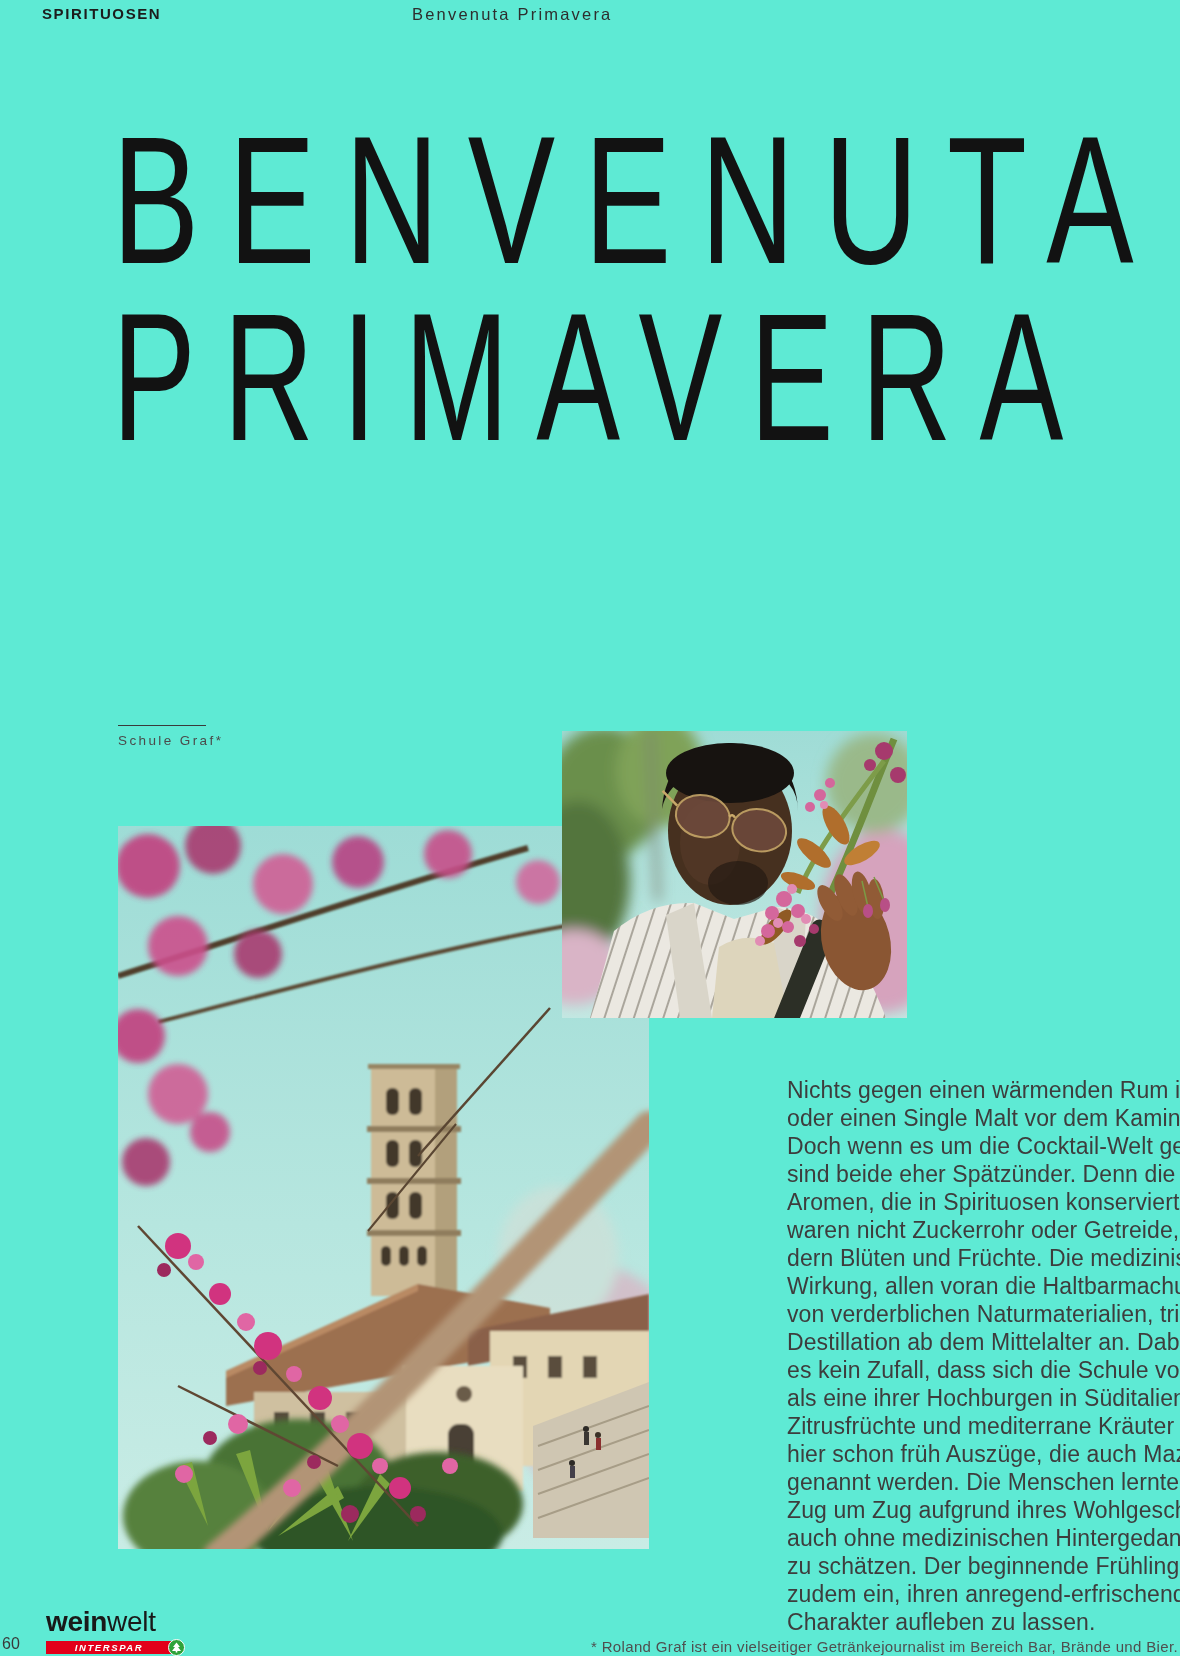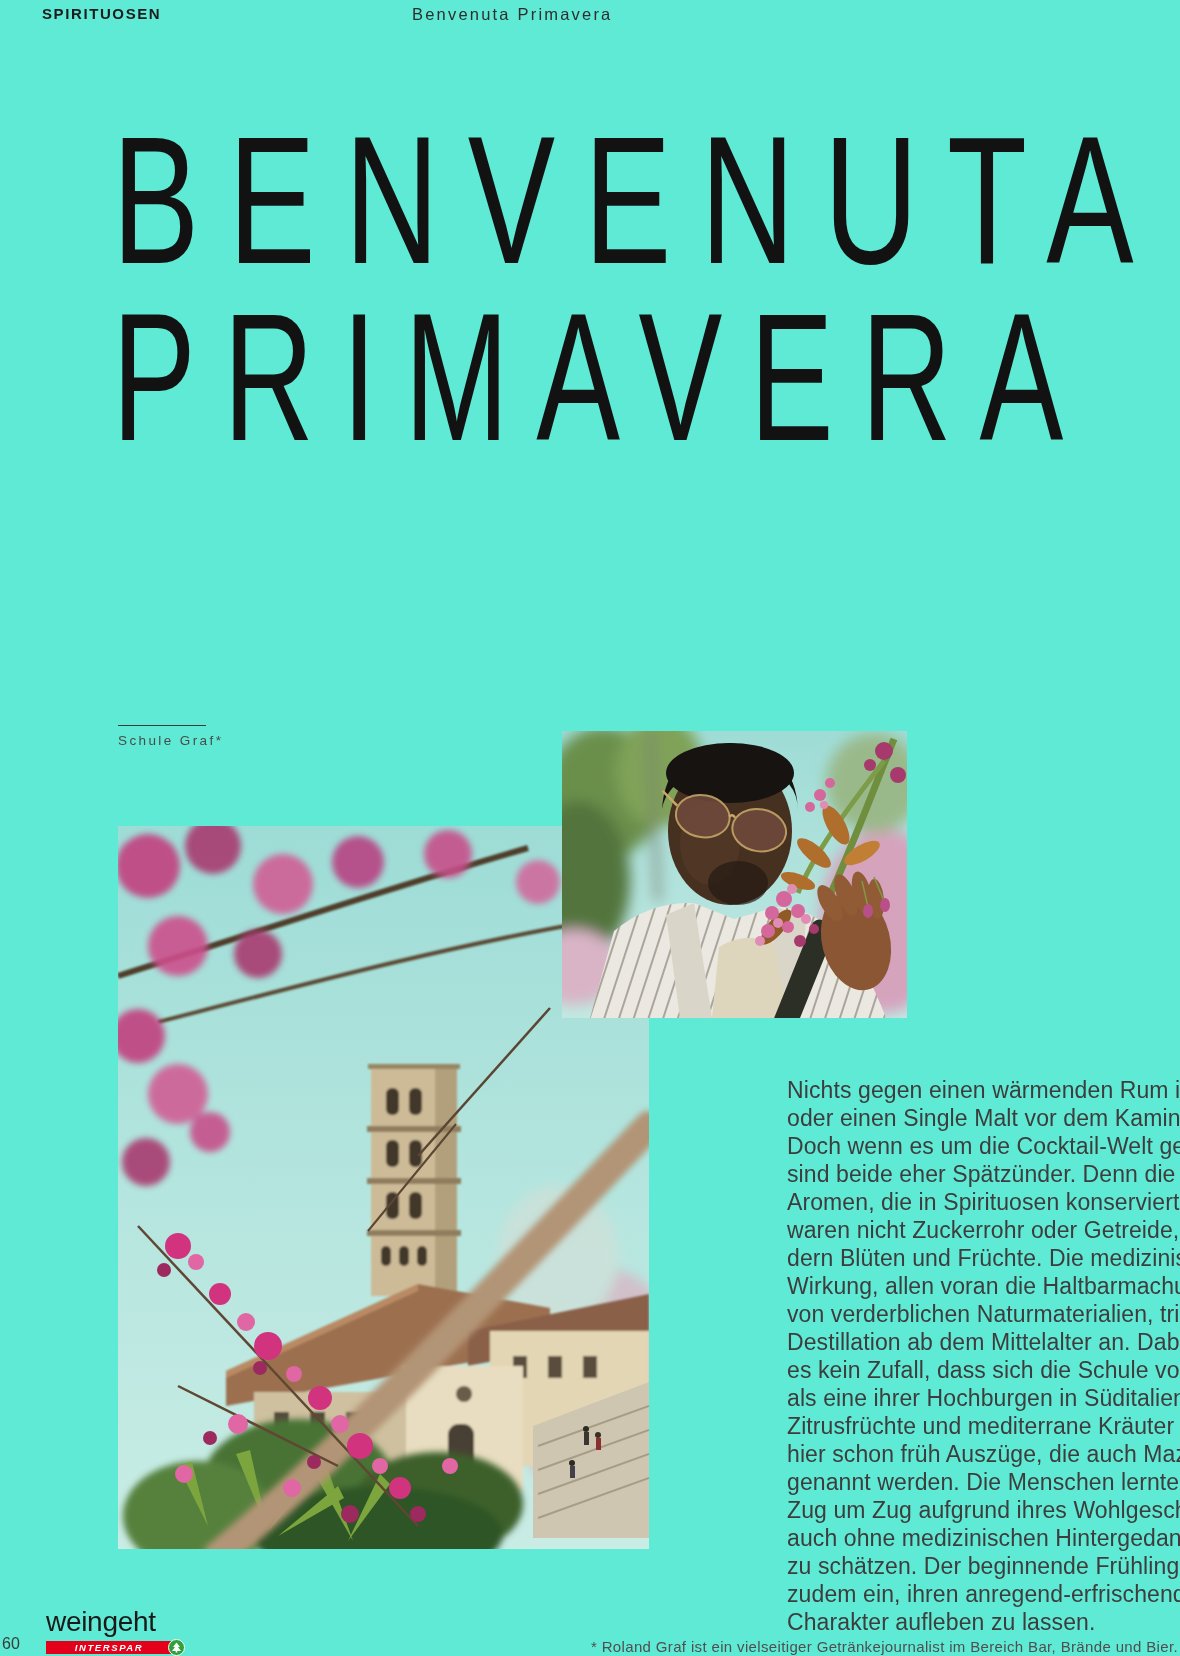--- a/index.html
+++ b/index.html
@@ -26,21 +26,21 @@
   .photo{overflow:hidden;background:#9fdcd6;}
   .photo svg{display:block;}
   .photo-landscape{left:118px;top:826px;width:531px;height:723px;z-index:1;}
   .photo-portrait{left:562px;top:731px;width:345px;height:287px;z-index:2;}
   
   .bodytext{left:787px;top:1076px;font-size:23px;line-height:28px;letter-spacing:0.1px;
             color:#3d3d3d;white-space:pre;}
   
   .pagenum{left:2px;top:1635px;font-size:16px;color:#3a3a3a;}
   .maglogo{left:46px;top:1606px;font-size:28px;letter-spacing:-0.3px;color:#191919;line-height:32px;}
-  .maglogo .b{font-weight:400;text-align:right;}
+  .maglogo .b{font-weight:700;text-align:right;}
   .sparbar{left:46px;top:1641px;width:126px;height:13px;background:#e2001a;
            display:flex;align-items:flex-start;justify-content:center;}
   .sparbar span{color:#fff;font-size:9.5px;font-weight:700;font-style:italic;letter-spacing:1.6px;line-height:13px;}
   .sparcircle{left:168px;top:1639px;width:17px;height:17px;border-radius:50%;
               background:#2fa23a;border:1.5px solid #ffffff;box-sizing:border-box;
               display:flex;align-items:center;justify-content:center;}
   .footnote{right:2px;top:1638px;font-size:15px;letter-spacing:0.35px;color:#4f4f4f;}
 </style>
 </head>
 <body>
@@ -336,21 +336,21 @@
 Zitrusfrüchte und mediterrane Kräuter ergaben
 hier schon früh Auszüge, die auch Mazerate
 genannt werden. Die Menschen lernten, sie
 Zug um Zug aufgrund ihres Wohlgeschmacks
 auch ohne medizinischen Hintergedanken
 zu schätzen. Der beginnende Frühling lädt
 zudem ein, ihren anregend-erfrischenden
 Charakter aufleben zu lassen.</div>
 
   <div class="abs pagenum">60</div>
-  <div class="abs maglogo"><span class="b">wein</span><span>geht</span></div>
+  <div class="abs maglogo"><span class="b">wein</span><span>welt</span></div>
   <div class="abs sparbar">
       <span>INTERSPAR</span>
     </div>
   <div class="abs sparcircle">
     <svg width="11" height="11" viewBox="0 0 11 11">
       <polygon points="5.5,0.5 9,5 7,5 10,9 1,9 4,5 2,5" fill="#ffffff"></polygon>
       <rect x="4.7" y="8.5" width="1.6" height="2" fill="#ffffff"></rect>
     </svg>
   </div>
   <div class="abs footnote">* Roland Graf ist ein vielseitiger Getränkejournalist im Bereich Bar, Brände und Bier.</div>

